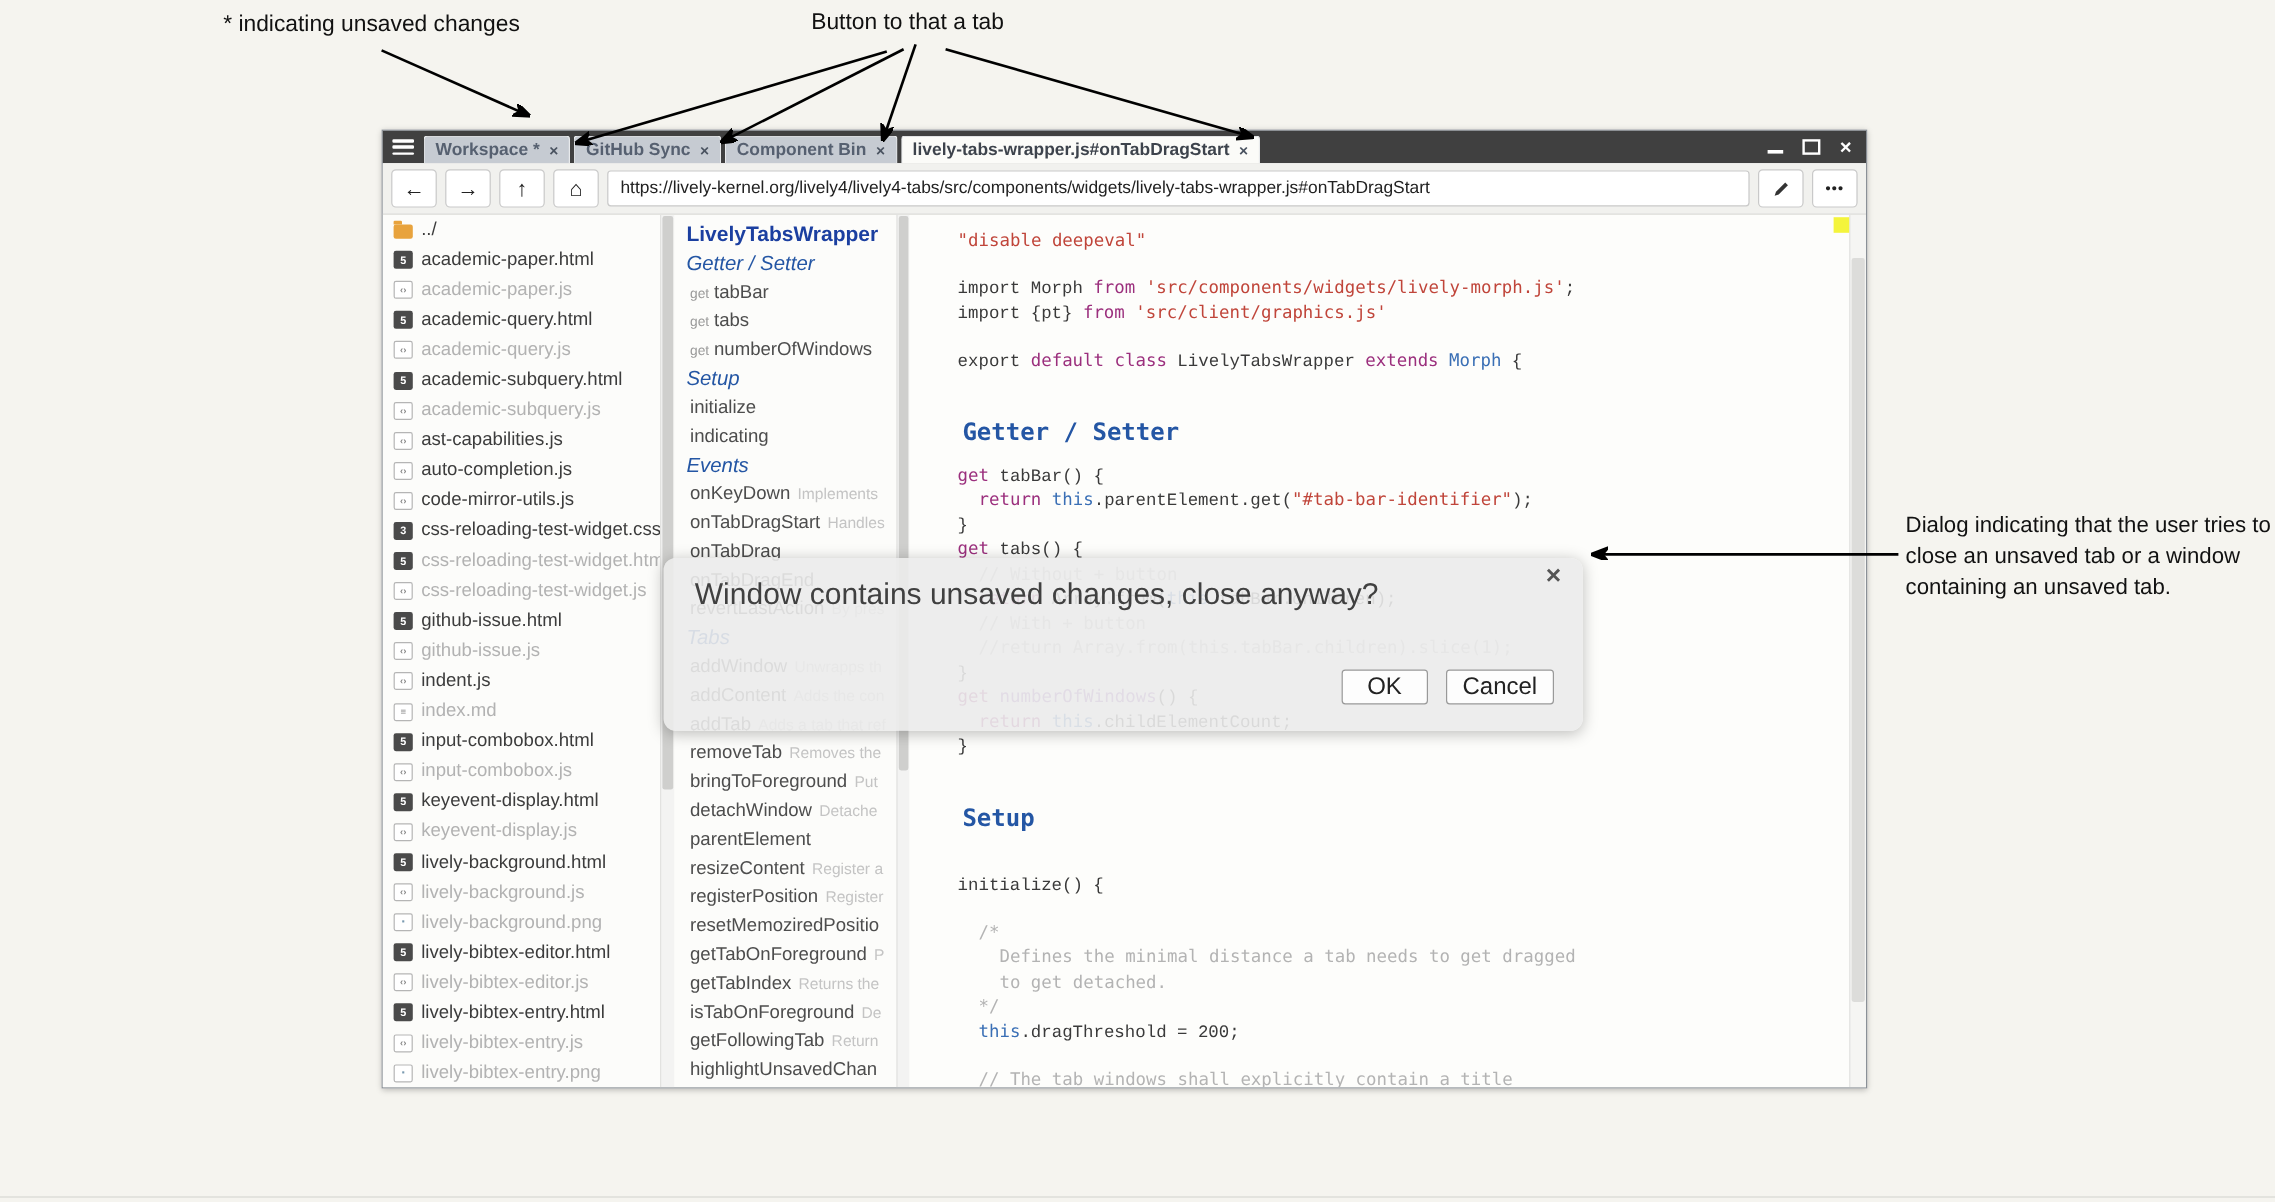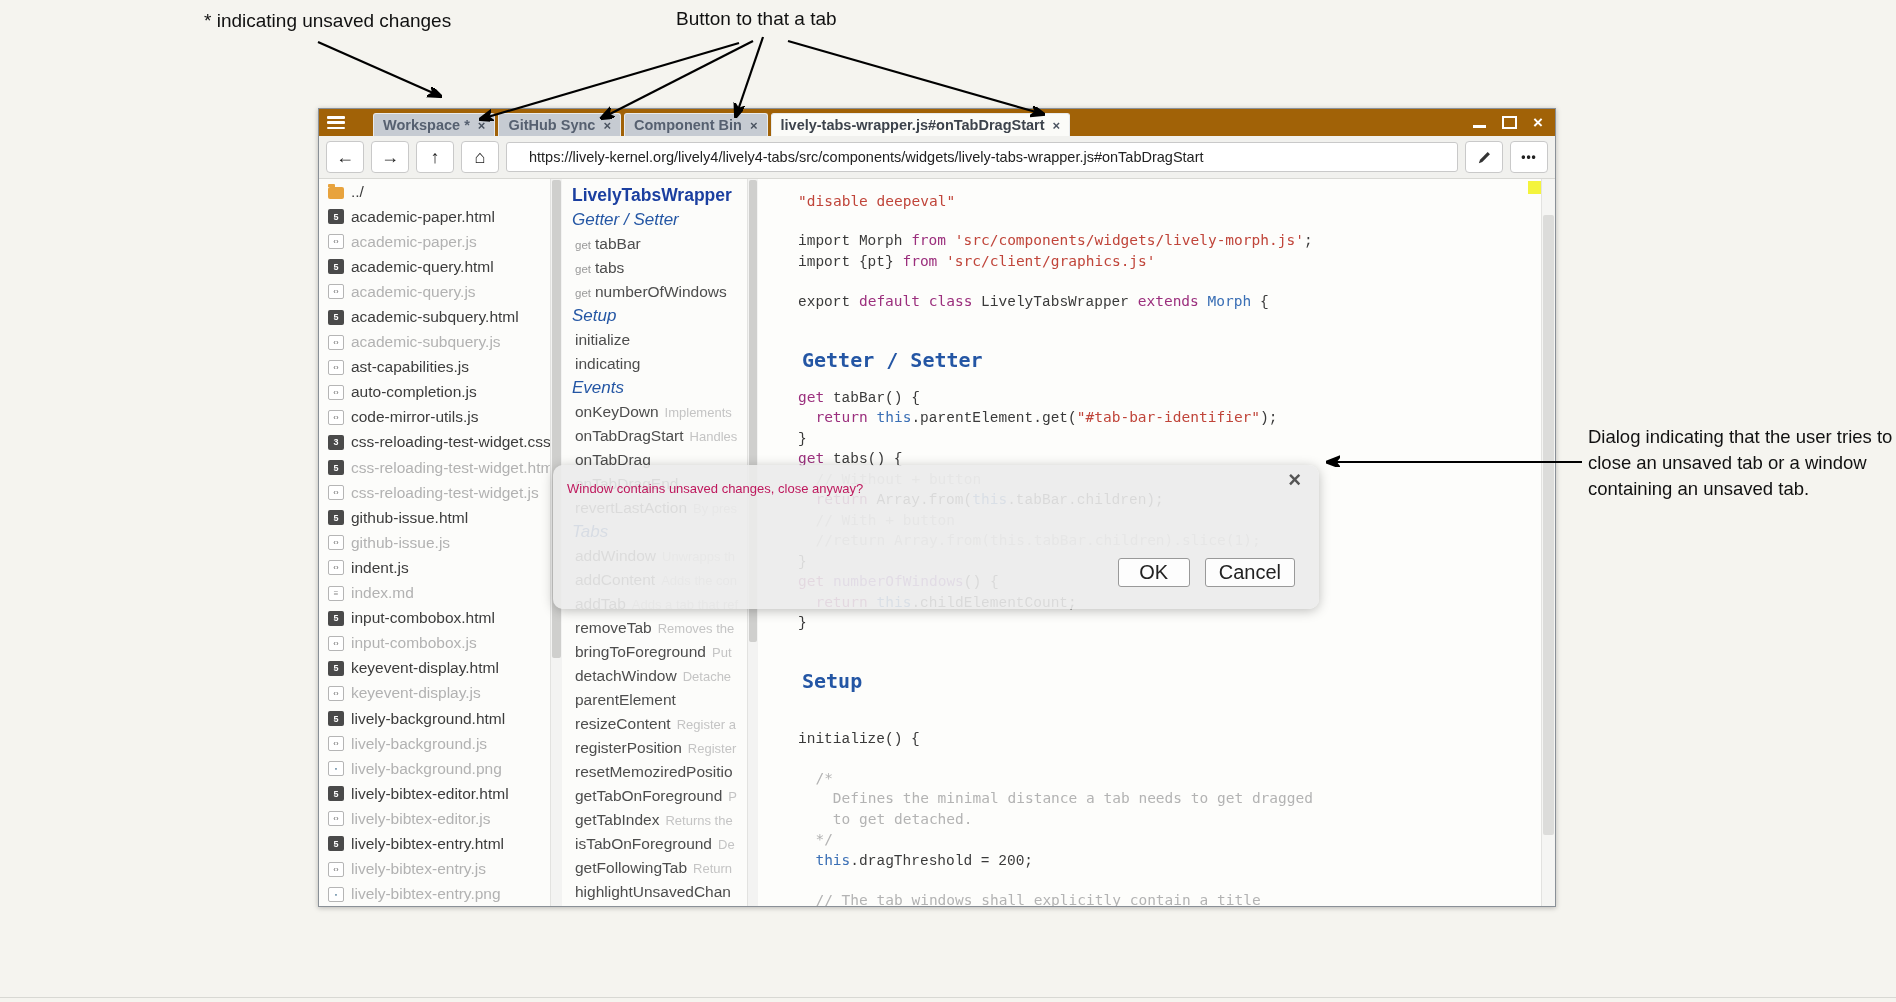--- a/index.html
+++ b/index.html
@@ -11,40 +11,40 @@
   .note{position:absolute;font-size:19px;color:#111;z-index:95;}
   #note-dialog{width:332px;line-height:26px;font-size:18.5px;}
   #arrow-layer{position:absolute;left:0;top:0;width:1896px;height:1002px;z-index:90;pointer-events:none;}
   
   .window{
     position:absolute;left:318px;top:108px;width:1236px;height:797px;
     background:#fbfbf8;border:1px solid #8a9097;box-shadow:0 1px 5px rgba(0,0,0,.25);
     z-index:10;display:flex;flex-direction:column;
   }
   
-  .tabbar{height:27px;background:#a16207;display:flex;align-items:flex-end;padding:0 6px;flex:none;gap:20px;}
+  .tabbar{height:27px;background:#404040;display:flex;align-items:flex-end;padding:0 6px;flex:none;}
   .menu-icon{align-self:center;width:18px;height:13px;margin:0 8px 0 2px;display:flex;flex-direction:column;justify-content:space-between;flex:none;}
   .menu-icon i{display:block;height:2.5px;background:#fff;border-radius:1px;}
   .tab{
     height:22px;display:flex;align-items:center;padding:0 9px;margin-right:3px;
     background:#c6cbd2;border:1px solid #e8eaec;border-bottom:none;border-radius:3px 3px 0 0;
     font-size:14.5px;font-weight:bold;color:#566070;white-space:nowrap;cursor:default;
   }
   .tab.active{background:#fbfbf8;color:#3d434c;}
   .tab-close{margin-left:8px;font-size:13px;font-weight:bold;color:#4a5360;}
   .win-controls{margin-left:auto;align-self:center;display:flex;align-items:center;gap:16px;margin-right:6px;}
   .wc-min{width:13px;height:2.5px;background:#fff;margin-top:8px;}
   .wc-max{width:11px;height:9px;border:2.5px solid #fff;}
   .wc-close{color:#fff;font-size:17px;font-weight:bold;line-height:1;}
   
   .navbar{height:42px;background:#f1f1ee;border-bottom:1px solid #d8d8d4;display:flex;align-items:center;padding:0 7px;gap:7px;flex:none;}
   .nav-btn{width:36px;height:30px;background:#fff;border:1px solid #c9c9c9;border-radius:4px;
     display:flex;align-items:center;justify-content:center;font-size:18px;font-weight:bold;color:#222;flex:none;}
   .url-input{flex:1;height:28px;border:1px solid #c9c9c9;border-radius:3px;background:#fff;
-    font-family:"Liberation Sans",sans-serif;font-size:14.5px;color:#222;padding:0 22px;outline:none;}
+    font-family:"Liberation Sans",sans-serif;font-size:14.5px;color:#222;padding:0 10px;outline:none;}
   
   .content{flex:1;display:flex;background:#fcfcfa;overflow:hidden;position:relative;}
   .col-files{width:243px;position:relative;overflow:hidden;flex:none;}
   .file-row{height:25.1px;display:flex;align-items:center;gap:7px;padding-left:9px;white-space:nowrap;overflow:hidden;}
   .file-row .name{font-size:15.5px;}
   .f-dark{color:#3c3c3c;} .f-gray{color:#b2b2b2;}
   .ic{width:16px;height:15px;flex:none;display:inline-flex;align-items:center;justify-content:center;
       font-size:9px;font-weight:bold;border-radius:2px;box-sizing:border-box;}
   .ic-folder{width:16px;height:12px;background:#e8a33d;position:relative;margin-top:3px;}
   .ic-folder::before{content:"";position:absolute;top:-3px;left:0;width:7px;height:3px;background:#e8a33d;border-radius:1px 1px 0 0;}
@@ -72,32 +72,32 @@
   .code-heading{font-weight:bold;font-size:20px;color:#2456a4;margin:15px 0 15px 4px;line-height:26px;}
   .sg-p{color:#3a3a3a;font-family:Liberation Mono, monospace;} .sg-k{color:#9b2f7d;} .sg-s{color:#c0453a;}
   .sg-c{color:#b3b3b3;} .sg-t{color:#3a6fb5;margin-top:12px;} .sg-b{color:#3a6fb5;} .sg-d{color:#8a4fb0;}
   .col-code .sb{right:0;width:13px;background:#f5f5f3;} .col-code .thumb{top:36px;height:620px;background:#dcdcda;}
   .unsaved-marker{position:absolute;right:14px;top:2px;width:13px;height:13px;background:#f4f43c;z-index:5;}
   
   .dialog{
     position:absolute;left:234px;top:286px;width:766px;height:144px;z-index:50;
     background:rgba(235,235,235,0.9);border-radius:10px;box-shadow:0 2px 12px rgba(0,0,0,0.25);
   }
-  .dialog .msg{position:absolute;left:14px;top:16px;font-size:13px;color:#be185d;}
+  .dialog .msg{position:absolute;left:26px;top:16px;font-size:25px;color:#404040;}
   .dialog .dlg-close{position:absolute;right:18px;top:4px;font-size:22px;font-weight:bold;color:#555;line-height:1;cursor:default;}
   .dialog .btns{position:absolute;right:24px;bottom:22px;display:flex;gap:15px;}
   .dlg-btn{min-width:44px;height:27px;padding:0 13px;background:#fdfdfd;border:1px solid #999;
     border-radius:3px;font-family:"Liberation Sans",sans-serif;font-size:20px;color:#222;
     display:flex;align-items:center;justify-content:center;}
   .bottom-rule{position:absolute;left:0;top:997px;width:1896px;height:1px;background:#d8d8d3;}
 </style>
 </head>
 <body>
 
-<div class="note" id="note-unsaved" style="left:204px;top:10px;">* indicating unsaved changes</div>
+<div class="note" id="note-unsaved" style="left:186px;top:10px;">* indicating unsaved changes</div>
 <div class="note" id="note-close" style="left:676px;top:8px;">Button to that a tab</div>
 <div class="note" id="note-dialog" style="left:1588px;top:424px;">Dialog indicating that the user tries to close an unsaved tab or a window containing an unsaved tab.</div>
 
 <svg id="arrow-layer">
   <defs>
     <marker id="ah" markerWidth="14" markerHeight="12" refX="12" refY="5" orient="auto" markerUnits="userSpaceOnUse">
       <path d="M0,0 L13,5 L0,10 L4,5 Z" fill="#000" transform="scale(1.6) translate(-2,-1.9)"></path>
     </marker>
   </defs>
   <line x1="318" y1="42" x2="440" y2="96" stroke="#000" stroke-width="2.2" marker-end="url(#ah)"></line>

